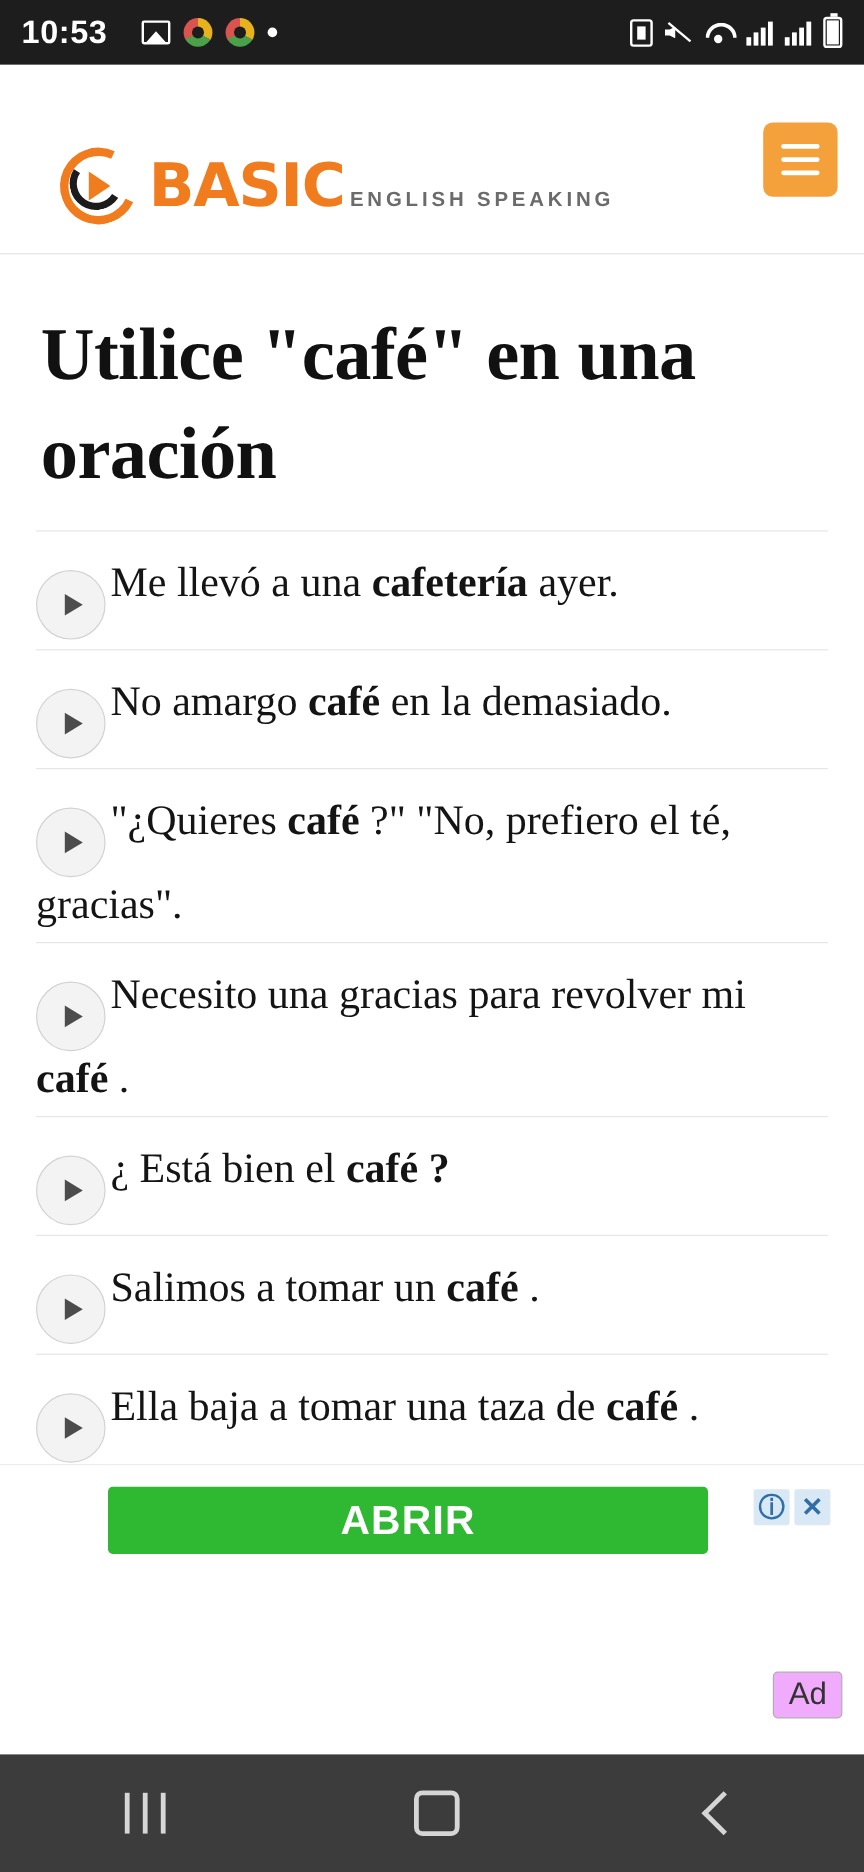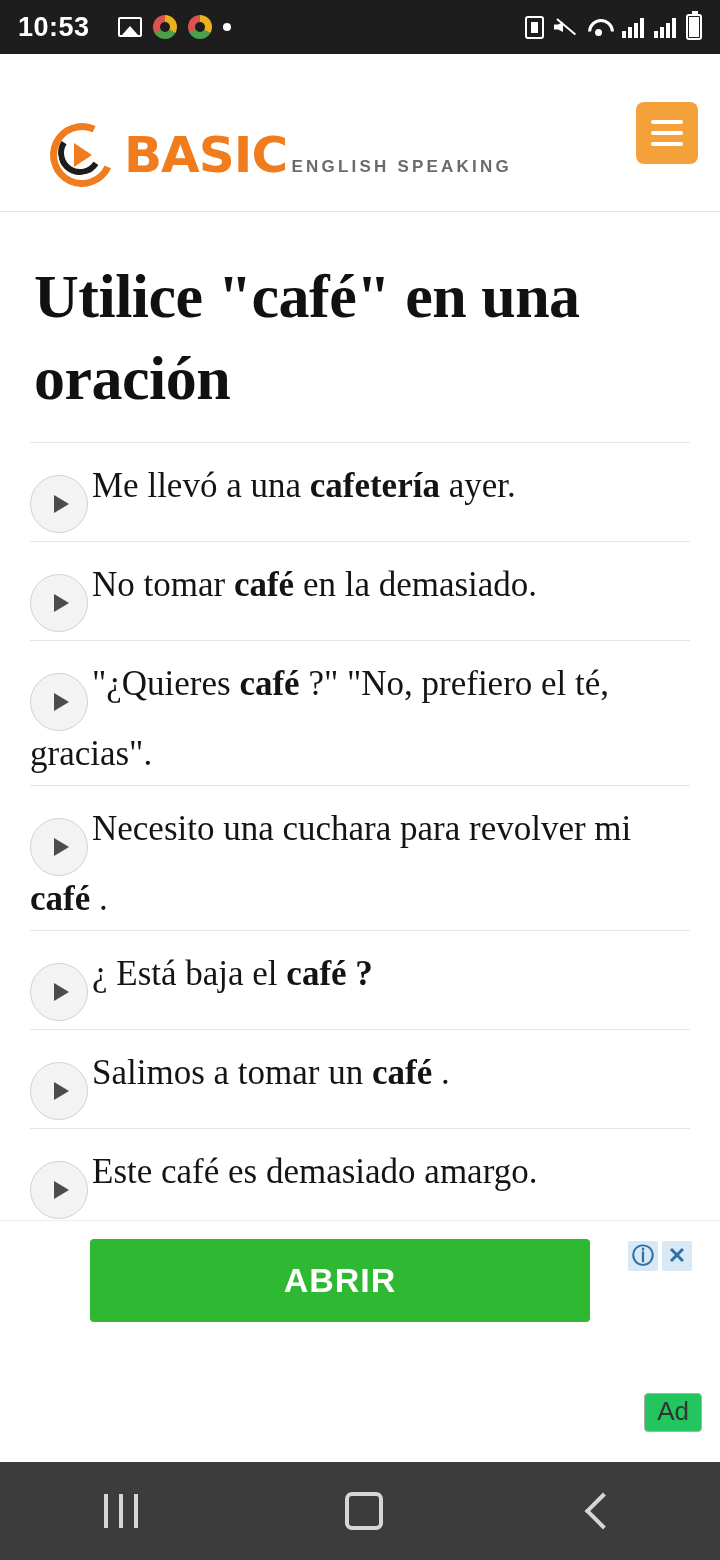--- a/index.html
+++ b/index.html
@@ -210,21 +210,21 @@
     position: absolute;
     left: 0; right: 0;
     bottom: 118px;
     height: 222px;
     background: #ffffff;
     border-top: 1px solid #ededed;
     padding: 18px 28px 0 28px;
   }
   .ad-row { display: flex; align-items: flex-start; }
   .ad-cta {
-    width: 500px; height: 83px;
+    width: 500px; height: 56px;
     background: #2fb832;
     color: #ffffff;
     font-size: 34px;
     font-weight: 700;
     letter-spacing: 1px;
     display: flex; align-items: center; justify-content: center;
     border-radius: 4px;
     margin-left: 62px;
     cursor: pointer;
   }
@@ -249,21 +249,21 @@
   }
   .ad-label {
     position: absolute;
     right: 18px;
     bottom: 10px;
     border: 1px solid #aeaeae;
     border-radius: 4px;
     font-size: 26px;
     color: #333333;
     padding: 2px 12px 4px 12px;
-    background: #22c55e;
+    background: #f0abfc;
     margin-top: 14px;
   }
 
   
   .navbar {
     position: absolute;
     left: 0; right: 0; bottom: 0;
     height: 98px;
     background: #3c3c3c;
     display: flex;
@@ -338,25 +338,26 @@
       <span></span>
         <span></span>
         <span></span>
     </div>
   </div>
 
   <div class="content">
     <h1 class="page-title">Utilice "café" en una oración</h1>
     <ul class="sentences">
         <li class="sentence"><span class="play-btn"></span><span>Me llevó a una </span><b>cafetería</b><span> ayer.</span></li>
-        <li class="sentence"><span class="play-btn"></span><span>No tomar </span><b>café</b><span> en la demasiado.</span></li>
+        <li class="sentence"><span class="play-btn"></span><span>No amargo </span><b>café</b><span> en la demasiado.</span></li>
         <li class="sentence"><span class="play-btn"></span><span>"¿Quieres </span><b>café</b><span> ?" "No, prefiero el té, gracias".</span></li>
-        <li class="sentence"><span class="play-btn"></span><span>Necesito una cuchara para revolver mi </span><b>café</b><span> .</span></li>
-        <li class="sentence"><span class="play-btn"></span><span>¿ Está baja el </span><b>café ?</b></li>
+        <li class="sentence"><span class="play-btn"></span><span>Necesito una gracias para revolver mi </span><b>café</b><span> .</span></li>
+        <li class="sentence"><span class="play-btn"></span><span>¿ Está bien el </span><b>café ?</b></li>
         <li class="sentence"><span class="play-btn"></span><span>Salimos a tomar un </span><b>café</b><span> .</span></li>
+        <li class="sentence"><span class="play-btn"></span><span>Ella baja a tomar una taza de </span><b>café</b><span> .</span></li>
         <li class="sentence"><span class="play-btn"></span><span>Este café es demasiado amargo.</span></li>
       </ul>
   </div>
 
   <div class="bottom-strip"></div>
 
   <div class="ad">
     <div class="ad-row">
       <div class="ad-cta">ABRIR</div>
       <div class="ad-badges">

